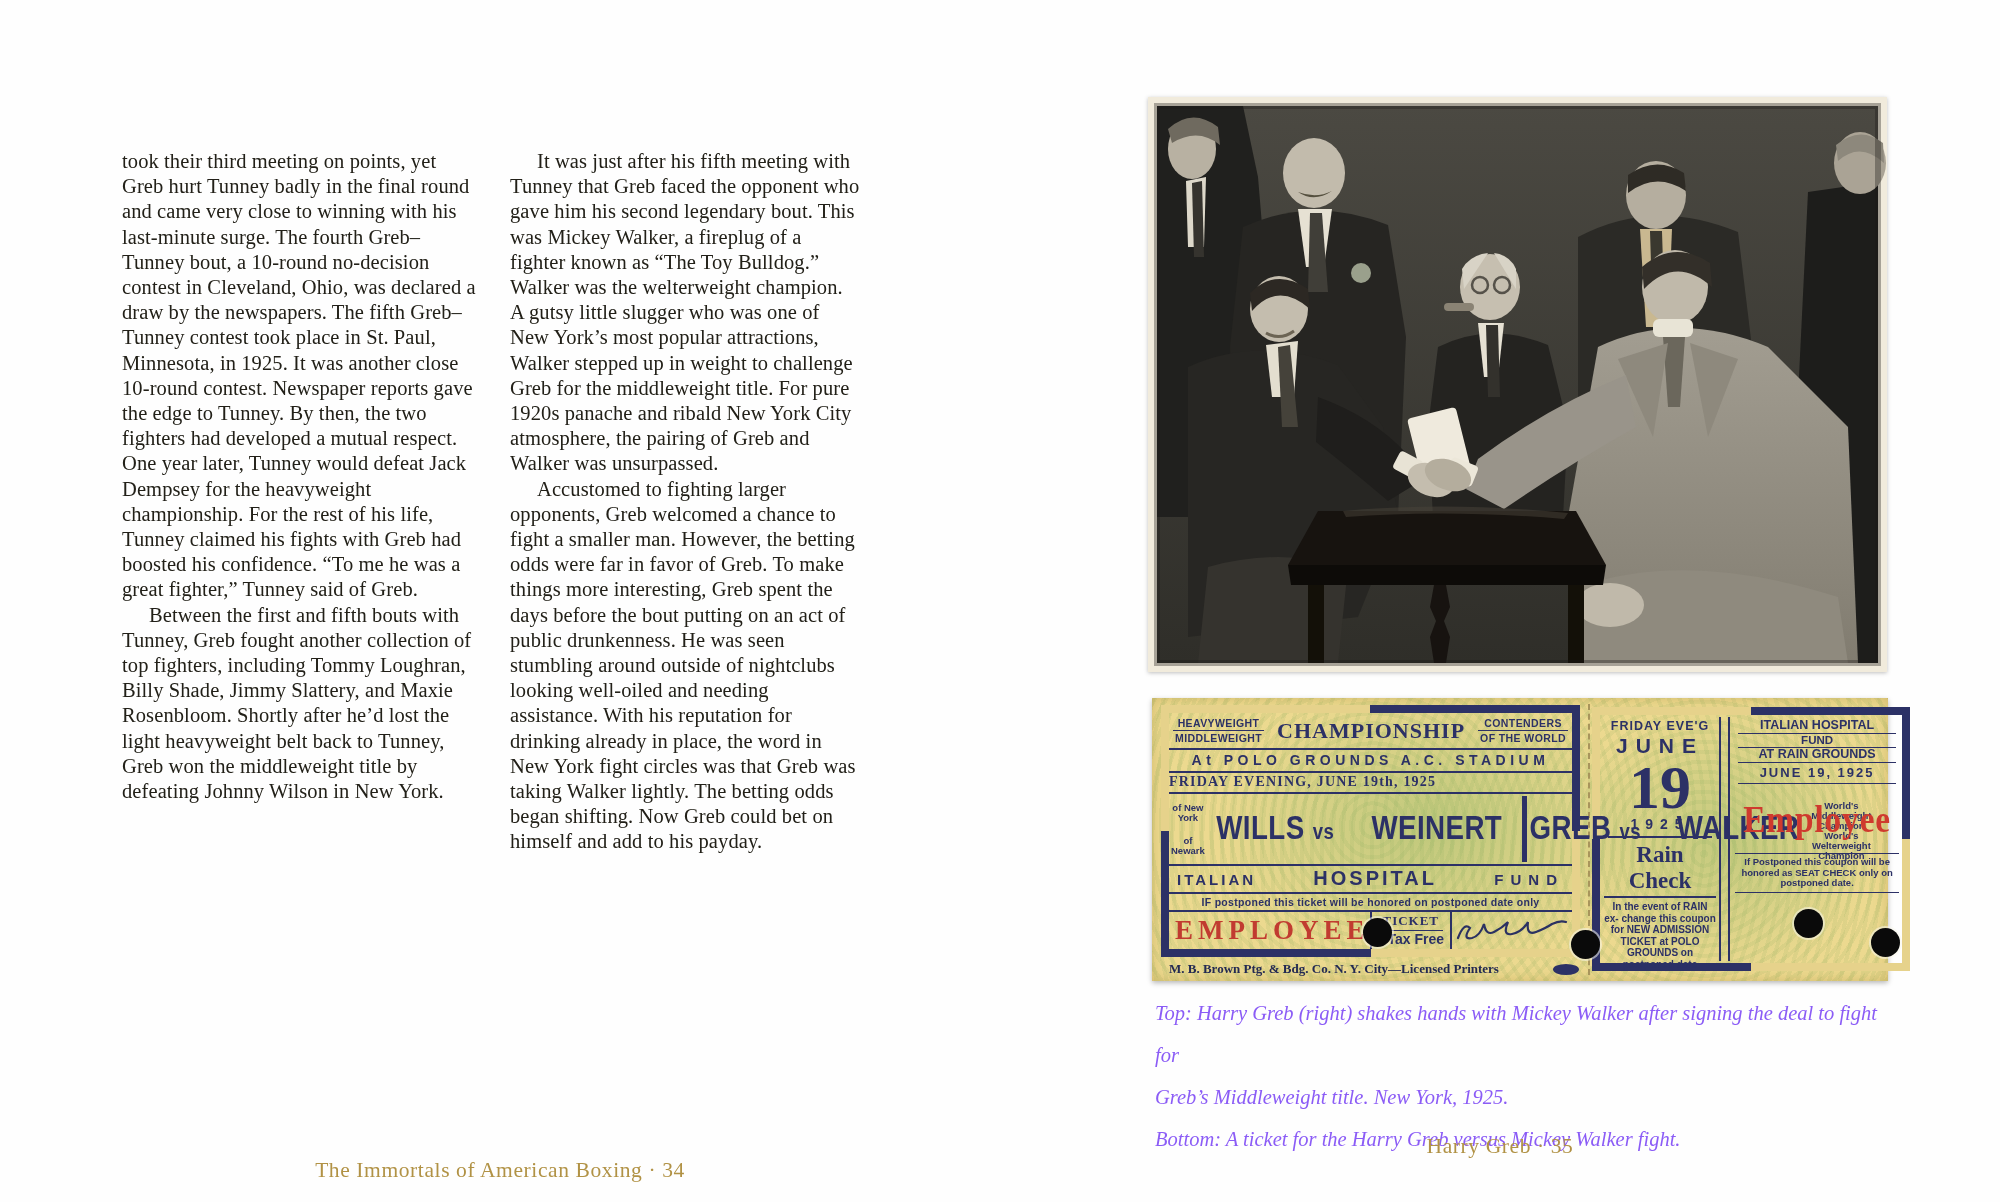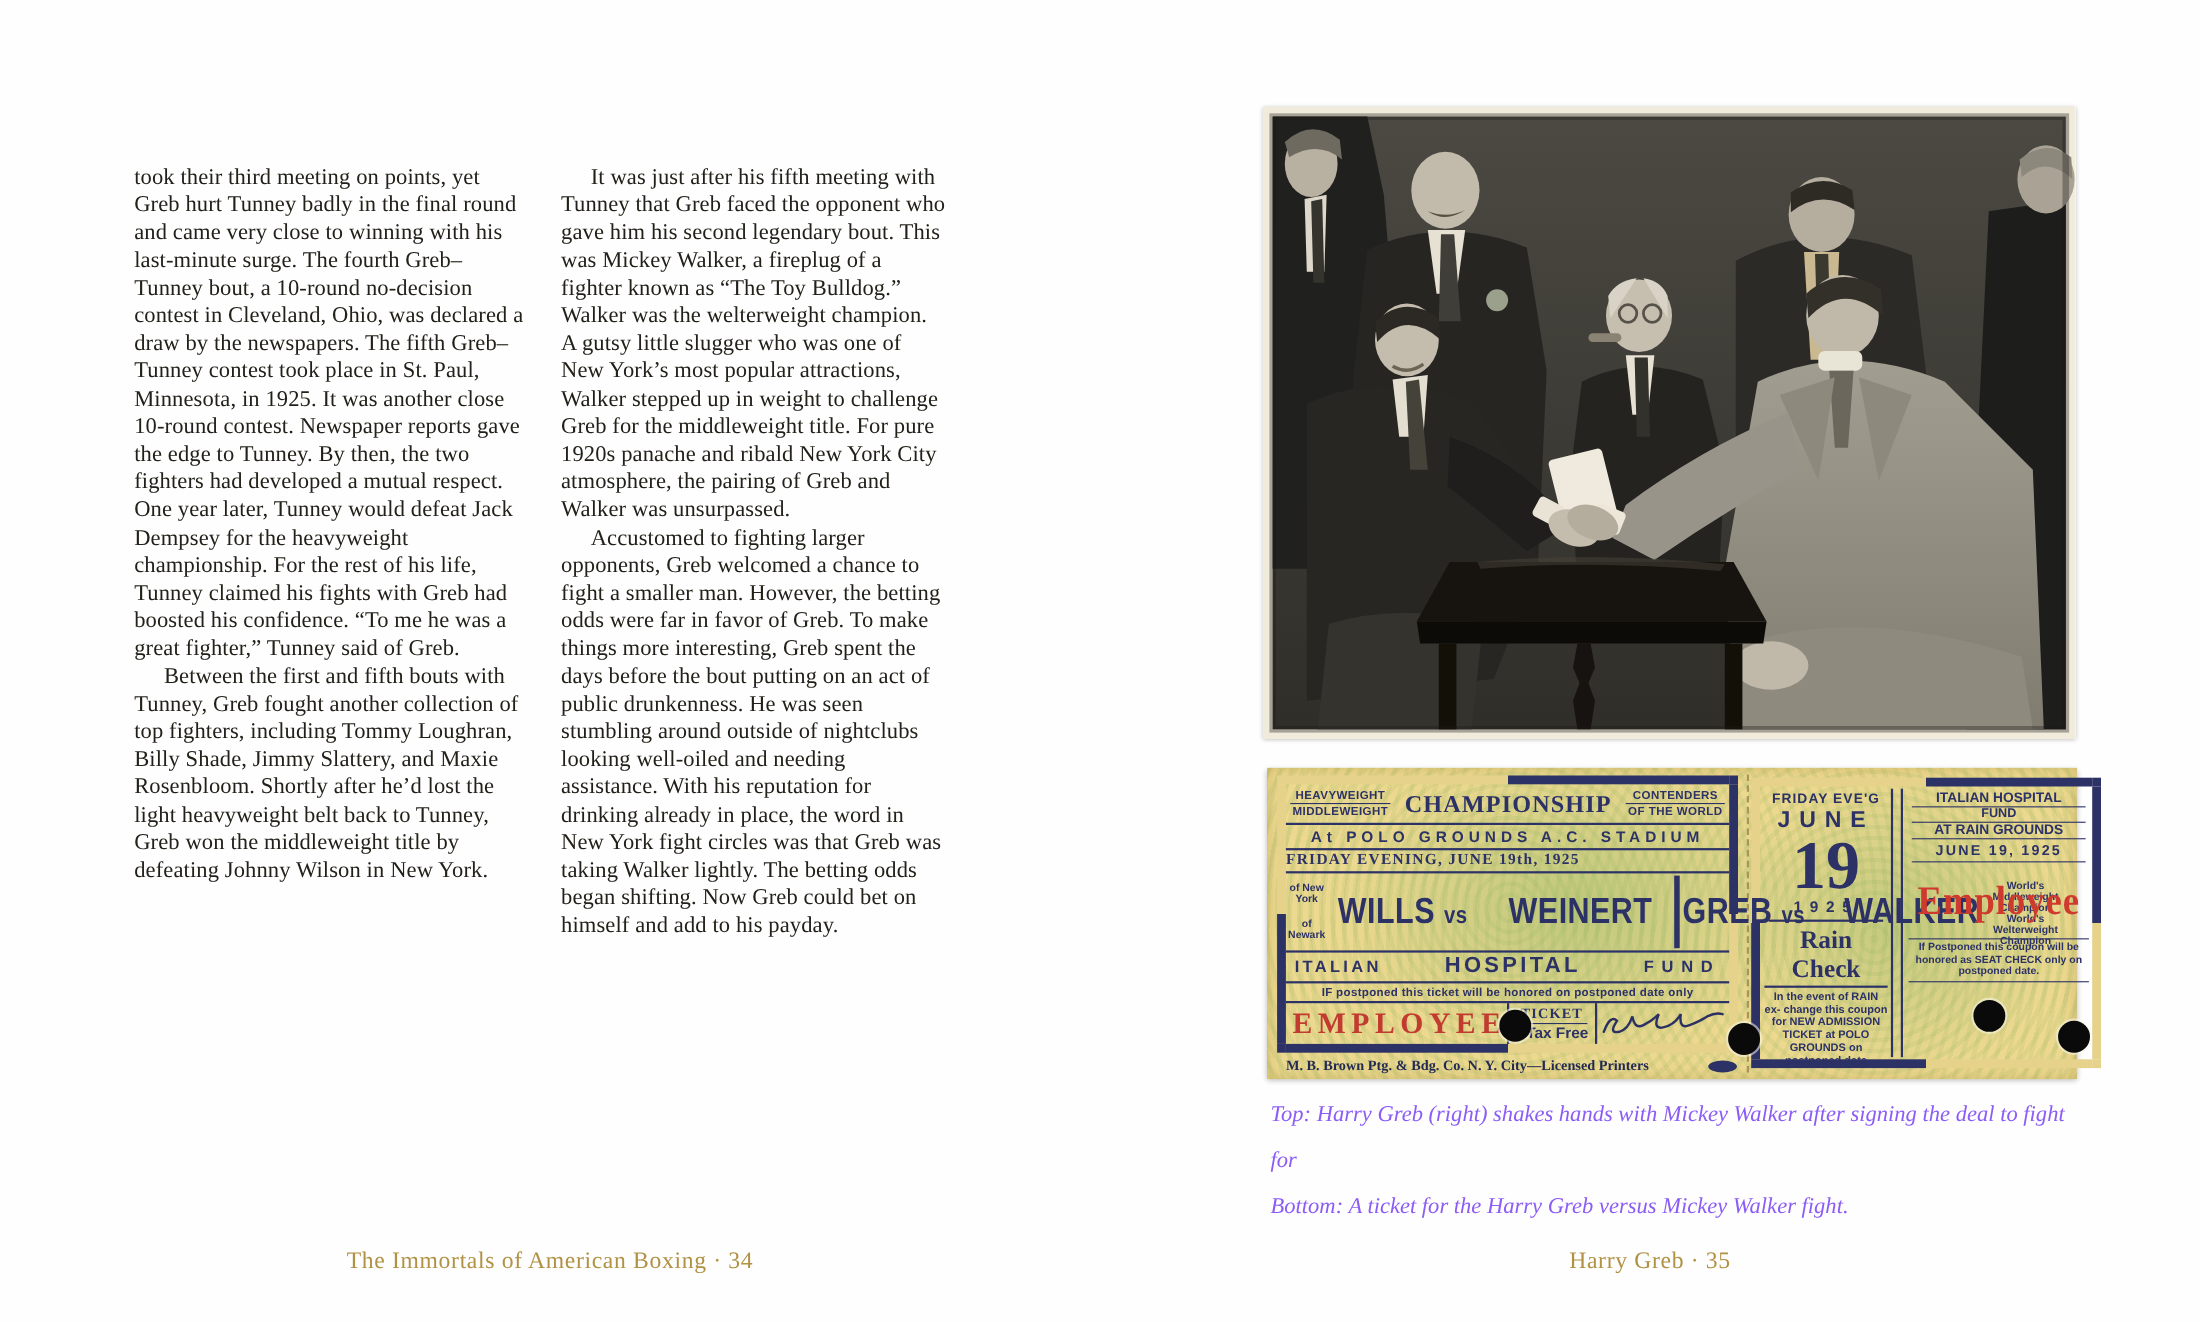--- a/index.html
+++ b/index.html
@@ -6,21 +6,21 @@
   .spread{position:relative;width:2000px;height:1202px;background:#fefefe;overflow:hidden;
           font-family:"Liberation Serif",serif;color:#222018;}
   
   .col{position:absolute;top:149px;font-size:20.5px;line-height:25.2px;letter-spacing:.1px;}
   .col p{margin:0;}
   .col p.indent{text-indent:27px;}
   .col-1{left:122px;width:354px;}
   .col-2{left:510px;width:350px;}
   .page-footer{position:absolute;top:1134px;width:1000px;text-align:center;
                font-size:21.5px;color:#b19245;letter-spacing:.6px;}
-  .page-footer.left{left:0;}
+  .page-footer.left{left:0;margin-top:24px;}
   .page-footer.right{left:1000px;}
   
   .photo{position:absolute;left:1148px;top:97px;width:739px;height:575px;
          box-shadow:0 1px 4px rgba(0,0,0,.25);}
   .photo svg{display:block;}
   
   .caption{position:absolute;left:1155px;top:992px;width:745px;
            font-style:italic;font-size:20.5px;line-height:42px;color:#8b5cf6;}
   
   .ticket{position:absolute;left:1152px;top:698px;width:736px;height:283px;display:flex;
@@ -314,18 +314,19 @@
       </div>
 
       <div class="hole" style="left:211px;top:220px;"></div>
       <div class="hole" style="left:419px;top:232px;"></div>
       <div class="hole" style="left:642px;top:211px;"></div>
       <div class="hole" style="left:719px;top:230px;"></div>
     </div>
 
     <div class="caption">
       <div>Top: Harry Greb (right) shakes hands with Mickey Walker after signing the deal to fight for</div>
+      <div>Greb’s Middleweight title. New York, 1925.</div>
       <div>Bottom: A ticket for the Harry Greb versus Mickey Walker fight.</div>
     </div>
 
     <div class="page-footer right">Harry Greb · 35</div>
   </section>
 </div>
 
 </body></html>

